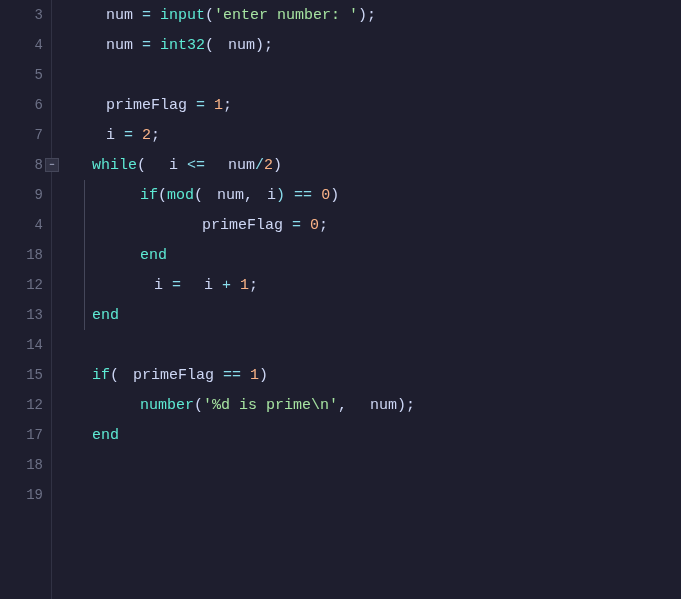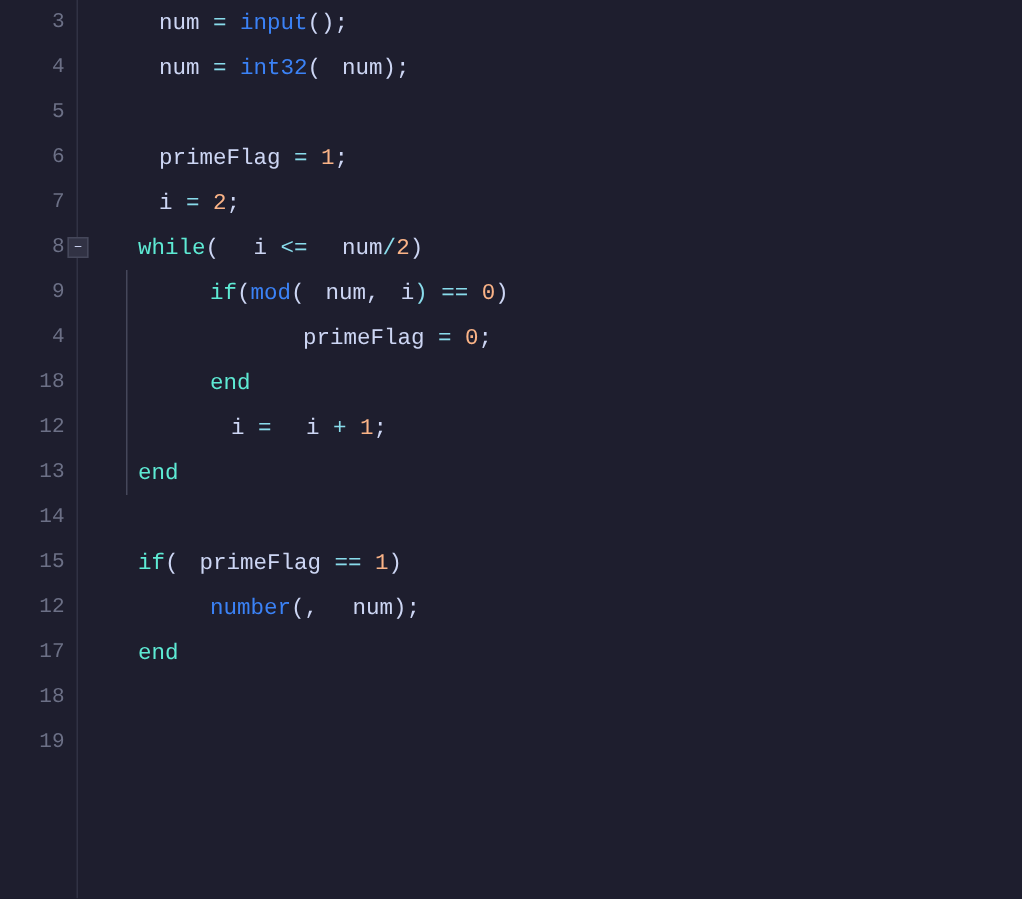--- a/index.html
+++ b/index.html
@@ -75,21 +75,21 @@
     .code-line {
       display: flex;
       align-items: center;
       height: 30px;
       white-space: pre;
       position: relative;
     }
 
     
     .kw { color: #5eead4; } 
-    .fn { color: #3b82f6; } 
+    .fn { color: #5eead4; } 
     .str { color: #a6e3a1; } 
     .num-lit { color: #fab387; } 
     .var { color: #cdd6f4; margin-left: 14px; } 
     .op { color: #89dceb; } 
     .punct { color: #cdd6f4; }
   </style>
 </head>
 <body>
 
 <div class="editor">
@@ -141,31 +141,31 @@
         <span class="line-number-text">17</span>
       </div>
       <div class="line-number-row">
         <span class="line-number-text">18</span>
       </div>
       <div class="line-number-row">
         <span class="line-number-text">19</span>
       </div>
     </div>
   <div class="code-area" id="code-area-col">
-      <div class="code-line"><span style="display: inline-block; width: 24px;"></span><span class="var">num</span><span class="op"> = </span><span class="fn">input</span><span class="punct">(</span><span class="punct">);</span></div>
+      <div class="code-line"><span style="display: inline-block; width: 24px;"></span><span class="var">num</span><span class="op"> = </span><span class="fn">input</span><span class="punct">(</span><span class="str">'enter number: '</span><span class="punct">);</span></div>
       <div class="code-line"><span style="display: inline-block; width: 24px;"></span><span class="var">num</span><span class="op"> = </span><span class="fn">int32</span><span class="punct">(</span><span class="var">num</span><span class="punct">);</span></div>
       <div class="code-line"></div>
       <div class="code-line"><span style="display: inline-block; width: 24px;"></span><span class="var">primeFlag</span><span class="op"> = </span><span class="num-lit">1</span><span class="punct">;</span></div>
       <div class="code-line"><span style="display: inline-block; width: 24px;"></span><span class="var">i</span><span class="op"> = </span><span class="num-lit">2</span><span class="punct">;</span></div>
       <div class="code-line"><span style="display: inline-block; width: 24px;"></span><span class="kw">while</span><span class="punct">( </span><span class="var">i</span><span class="op"> &lt;= </span><span class="var">num</span><span class="op">/</span><span class="num-lit">2</span><span class="punct">)</span><div style="position: absolute; left: 16px; top: 30px; height: 150px; width: 1px; background-color: rgb(69, 71, 90);"></div></div>
       <div class="code-line"><span style="display: inline-block; width: 72px;"></span><span class="kw">if</span><span class="punct">(</span><span class="fn">mod</span><span class="punct">(</span><span class="var">num</span><span class="punct">,</span><span class="var">i</span><span class="op">) == </span><span class="num-lit">0</span><span class="punct">)</span></div>
       <div class="code-line"><span style="display: inline-block; width: 120px;"></span><span class="var">primeFlag</span><span class="op"> = </span><span class="num-lit">0</span><span class="punct">;</span></div>
       <div class="code-line"><span style="display: inline-block; width: 72px;"></span><span class="kw">end</span></div>
       <div class="code-line"><span style="display: inline-block; width: 72px;"></span><span class="var">i</span><span class="op"> = </span><span class="var">i</span><span class="op"> + </span><span class="num-lit">1</span><span class="punct">;</span></div>
       <div class="code-line"><span style="display: inline-block; width: 24px;"></span><span class="kw">end</span></div>
       <div class="code-line"></div>
       <div class="code-line"><span style="display: inline-block; width: 24px;"></span><span class="kw">if</span><span class="punct">(</span><span class="var">primeFlag</span><span class="op"> == </span><span class="num-lit">1</span><span class="punct">)</span></div>
-      <div class="code-line"><span style="display: inline-block; width: 72px;"></span><span class="fn">number</span><span class="punct">(</span><span class="punct">, </span><span class="var">num</span><span class="punct">);</span></div>
+      <div class="code-line"><span style="display: inline-block; width: 72px;"></span><span class="fn">number</span><span class="punct">(</span><span class="str">'%d is prime\n'</span><span class="punct">, </span><span class="var">num</span><span class="punct">);</span></div>
       <div class="code-line"><span style="display: inline-block; width: 24px;"></span><span class="kw">end</span></div>
       <div class="code-line"></div>
       <div class="code-line"></div>
     </div>
 </div>
 
 </body></html>

